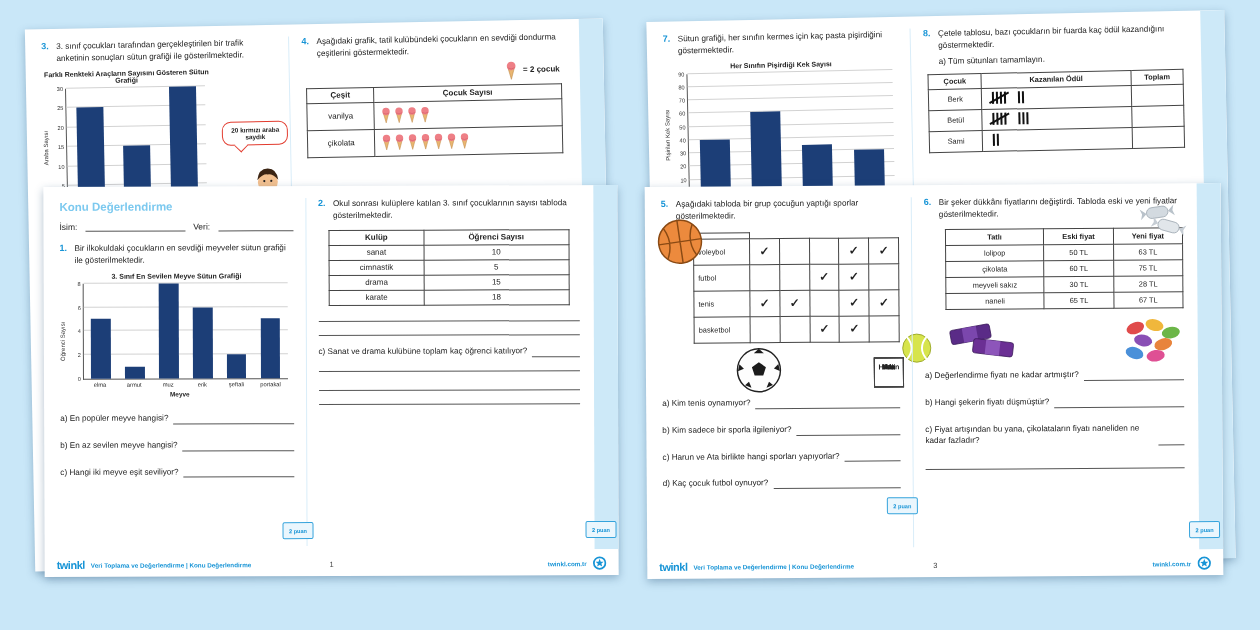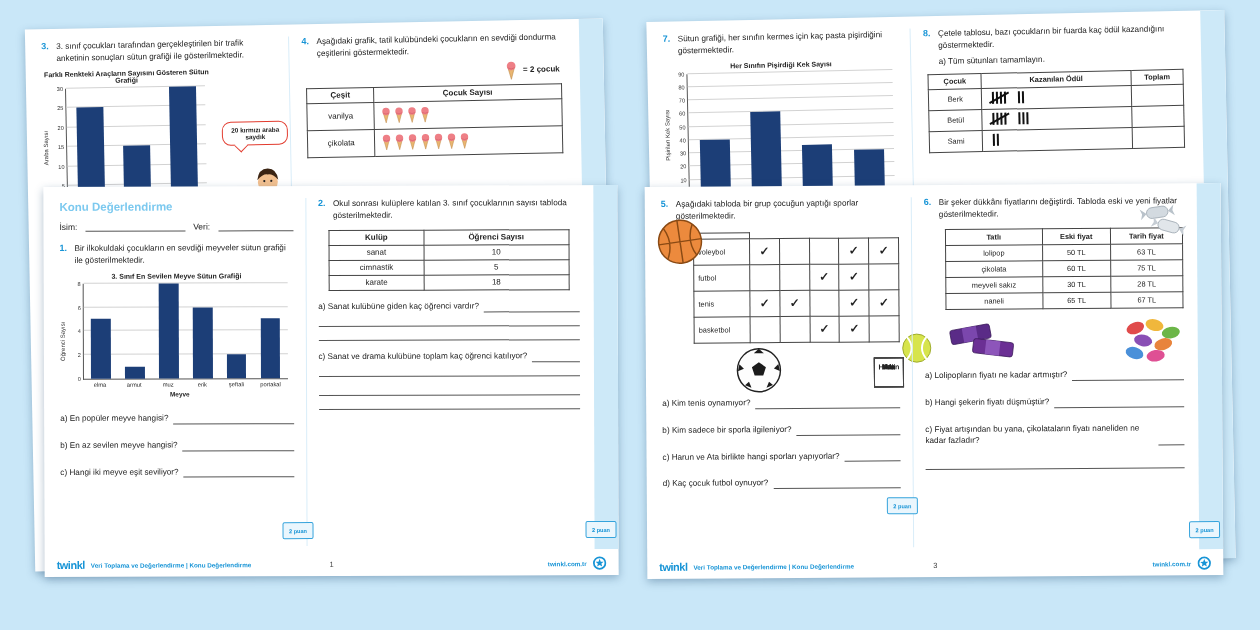--- a/index.html
+++ b/index.html
@@ -459,30 +459,30 @@
               </tr>
               <tr>
                 <td>sanat</td>
                 <td>10</td>
               </tr>
               <tr>
                 <td>cimnastik</td>
                 <td>5</td>
               </tr>
               <tr>
+                <td>drama</td>
+                <td>15</td>
+              </tr>
+              <tr>
                 <td>karate</td>
                 <td>18</td>
               </tr>
             </tbody>
           </table>
         <div class="dense">
-            <div class="q-line">
-              <span class="q-text2">a) Sanat kulübüne giden kaç öğrenci vardır?</span>
-              <span class="q-rule"></span>
-            </div>
             <div class="q-rule-full"></div>
             <div class="q-rule-full"></div>
             <div class="q-line">
               <span class="q-text2">c) Sanat ve drama kulübüne toplam kaç öğrenci katılıyor?</span>
               <span class="q-rule"></span>
             </div>
             <div class="q-rule-full"></div>
             <div class="q-line">
               <span class="q-rule"></span>
             </div>
@@ -611,21 +611,21 @@
                 <rect x="24" y="22" width="24" height="12" rx="6" fill="#e1e6ea" stroke="#98a3ac" stroke-width="0.8"></rect>
                 <path d="M24 28 L17 22 L19 28 L17 34 Z" fill="#c6cdd4"></path>
                 <path d="M48 28 L55 22 L53 28 L55 34 Z" fill="#c6cdd4"></path>
               </g>
             </svg>
           <table class="ctable">
               <tbody>
                 <tr>
                   <th>Tatlı</th>
                   <th>Eski fiyat</th>
-                  <th>Tarih fiyat</th>
+                  <th>Yeni fiyat</th>
                 </tr>
                 <tr>
                   <td>lolipop</td>
                   <td>50 TL</td>
                   <td>63 TL</td>
                 </tr>
                 <tr>
                   <td>çikolata</td>
                   <td>60 TL</td>
                   <td>75 TL</td>
@@ -657,21 +657,21 @@
               <ellipse cx="34" cy="9" rx="9.5" ry="6" fill="#f0b73c" transform="rotate(14 34 9)"></ellipse>
               <ellipse cx="51" cy="17" rx="9.5" ry="6" fill="#6cb648" transform="rotate(-10 51 17)"></ellipse>
               <ellipse cx="22" cy="25" rx="9.5" ry="6" fill="#8a4fb5" transform="rotate(12 22 25)"></ellipse>
               <ellipse cx="43" cy="29" rx="9.5" ry="6" fill="#e8843c" transform="rotate(-16 43 29)"></ellipse>
               <ellipse cx="13" cy="38" rx="9.5" ry="6" fill="#4a90d9" transform="rotate(18 13 38)"></ellipse>
               <ellipse cx="35" cy="41" rx="9.5" ry="6" fill="#df5094" transform="rotate(-8 35 41)"></ellipse>
             </svg>
         </div>
         <div>
             <div class="q-line">
-              <span class="q-text2">a) Lolipopların fiyatı ne kadar artmıştır?</span>
+              <span class="q-text2">a) Değerlendirme fiyatı ne kadar artmıştır?</span>
               <span class="q-rule"></span>
             </div>
             <div class="q-line">
               <span class="q-text2">b) Hangi şekerin fiyatı düşmüştür?</span>
               <span class="q-rule"></span>
             </div>
             <div class="q-line">
               <span class="q-text2">c) Fiyat artışından bu yana, çikolataların fiyatı naneliden ne kadar fazladır?</span>
               <span class="q-rule"></span>
             </div>

